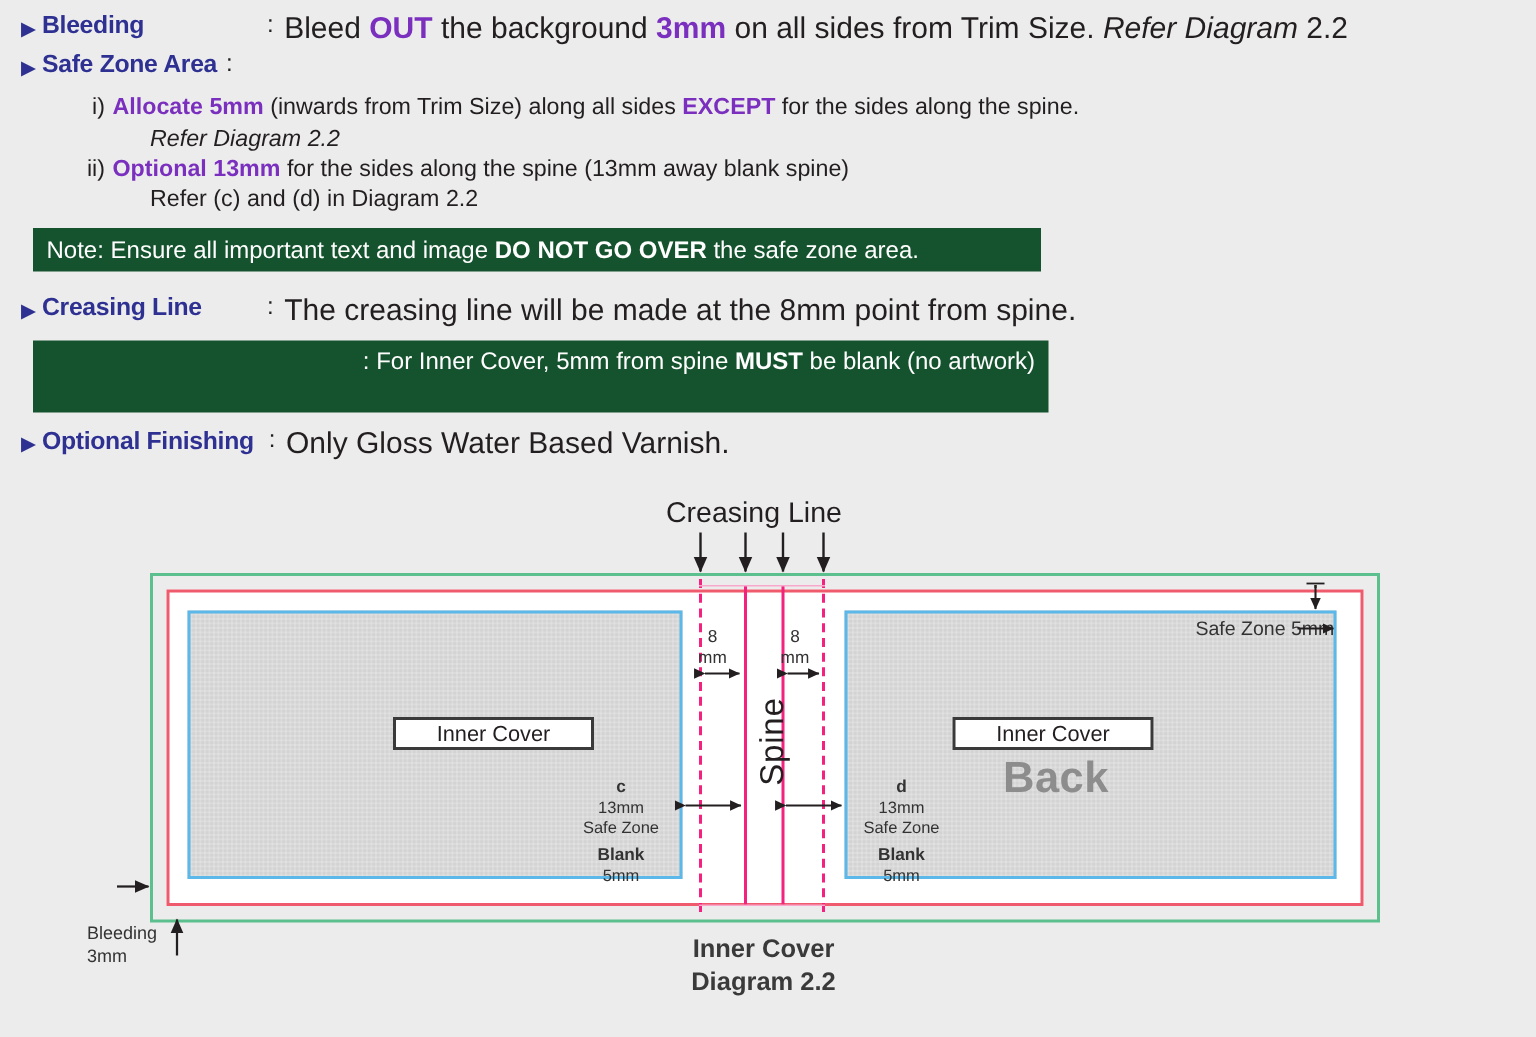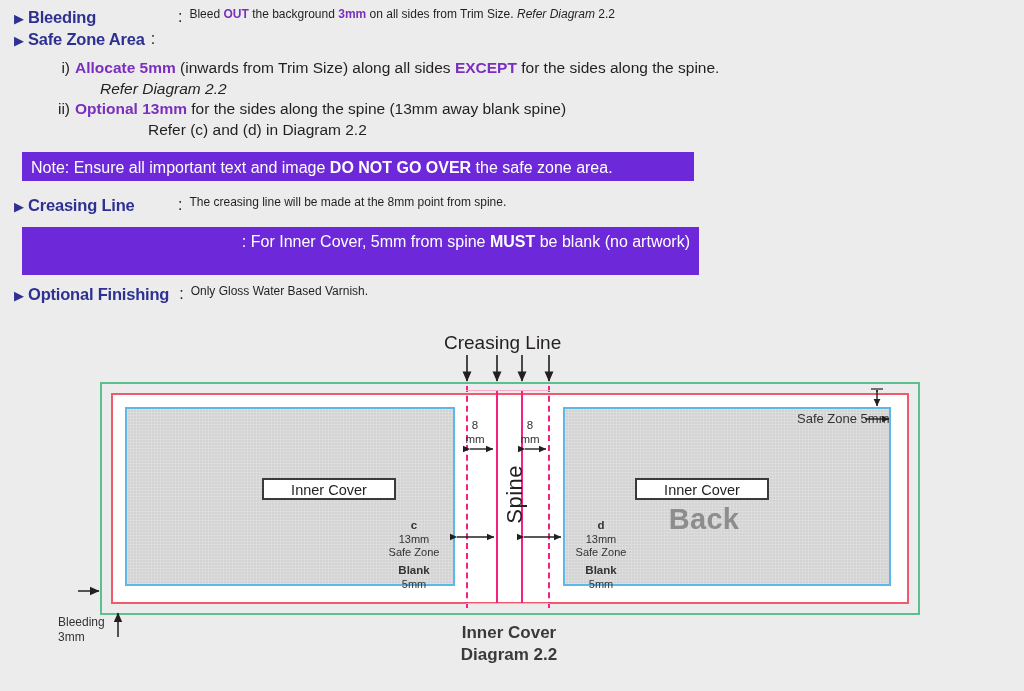--- a/index.html
+++ b/index.html
@@ -18,30 +18,30 @@
   .spec-row{display:flex;align-items:flex-start;padding:0 0 0 14px;line-height:1.12;}
   .tri{
     color:#2e3192;font-size:13px;line-height:1;margin-right:4px;position:relative;top:4px;
   }
   .lbl{
     color:#2e3192;font-weight:bold;font-size:16.5px;letter-spacing:-0.2px;
     white-space:nowrap;
   }
   .lbl-w{width:150px;display:inline-block;}
   .colon{font-size:16px;color:#231f20;margin-right:7px;}
-  .body-txt{font-size:12px;color:#231f20;}
+  .body-txt{font-size:20px;color:#231f20;}
   .pp{color:#8a2be2;color:#7b2fbe;font-weight:bold;}
   .ital{font-style:italic;}
   .sub{display:flex;font-size:15.5px;line-height:1.15;padding-left:48px;}
   .rn{width:22px;flex:none;text-align:right;margin-right:5px;}
   .cont{padding-left:100px;font-size:15.5px;}
 
   
   .note{
-    position:absolute;background:#6d28d9;color:#fff;
+    position:absolute;background:#14532d;color:#fff;
     font-size:16px;box-sizing:border-box;
     padding:5px 9px 6px 9px;line-height:1.35;
   }
   .note b{font-weight:bold;}
 
   
   .diagram{position:absolute;left:0;top:0;width:1024px;height:691px;pointer-events:none;}
   .dg{position:absolute;}
 
   .frame-green{border:2px solid #5cbf8e;}
@@ -105,21 +105,21 @@
     <div class="sub" style="margin-top:10px;">
       <span class="rn">i)</span>
       <span><span class="pp">Allocate 5mm</span><span> (inwards from Trim Size) along all sides </span><span class="pp">EXCEPT</span><span> for the sides along the spine.</span></span>
     </div>
     <div class="cont ital" style="margin-top:3px;">Refer Diagram 2.2</div>
 
     <div class="sub" style="margin-top:2px;align-items:center;">
       <span class="rn">ii)</span>
       <span><span class="pp">Optional 13mm</span><span> for the sides along the spine (13mm away blank spine)</span></span>
     </div>
-    <div class="cont" style="margin-top:3px;margin-left:48px;">Refer (c) and (d) in Diagram 2.2</div>
+    <div class="cont" style="margin-top:3px;">Refer (c) and (d) in Diagram 2.2</div>
   </div>
 
   <div class="note" style="left:22px;top:152px;width:672px;height:29px;">
     <span>Note: Ensure all important text and image </span><b>DO NOT GO OVER</b><span> the safe zone area.</span>
   </div>
 
   <div class="spec-row" style="position:absolute;left:0;top:196px;">
     <span class="tri">▶</span>
     <span class="lbl lbl-w">Creasing Line</span>
     <span class="colon">:</span>

